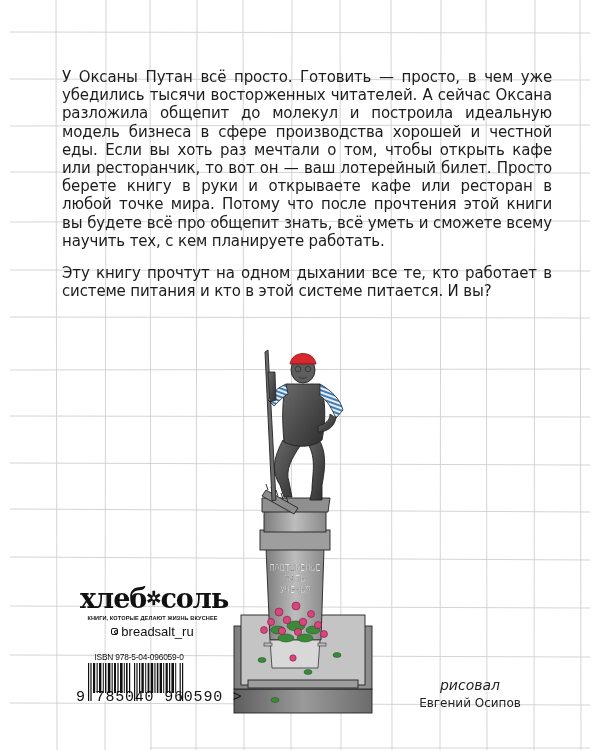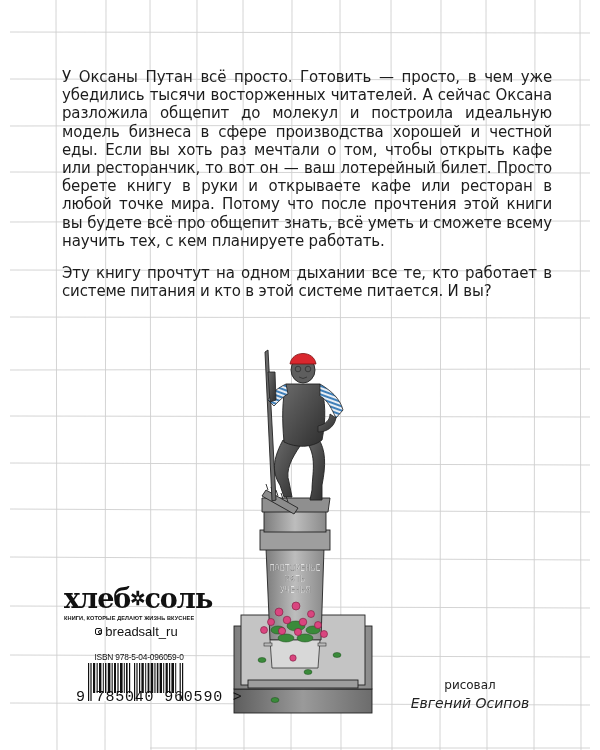--- a/index.html
+++ b/index.html
@@ -15,21 +15,21 @@
   .blurb {
     position: absolute; left: 62px; top: 68px; width: 490px;
     font-family: "DejaVu Sans", sans-serif;
     font-size: 15px; line-height: 18.2px; letter-spacing: -0.15px;
     text-align: justify; color: #1c1c1c;
   }
   .blurb p { margin: 0 0 14px 0; text-align: justify; text-align-last: left; }
 
   .illustration { position: absolute; left: 0; top: 0; width: 516px; height: 750px; text-align: right; }
 
-  .publisher { position: absolute; left: 64px; top: 585px; width: 145px; }
+  .publisher { position: absolute; left: 80px; top: 585px; width: 145px; text-align: center; }
   .logo-word {
     font-family: "DejaVu Serif", serif; font-weight: bold;
     font-size: 27px; letter-spacing: -1px; line-height: 28px; color: #111;
     transform: scaleY(1.05);
   }
   .logo-tagline {
     font-family: "Liberation Sans", sans-serif; font-weight: bold;
     font-size: 5.6px; letter-spacing: 0.1px; color: #111; margin-top: 2px; white-space: nowrap;
   }
   .logo-social {
@@ -50,22 +50,22 @@
     letter-spacing: -0.2px; margin-left: 6px;
   }
   .barcode { margin-left: 12px; margin-top: 1px; height: 38px; width: 96px; background: #fff; }
   .barcode svg { display: block; }
   .isbn-digits {
     font-family: "Liberation Mono", monospace; font-size: 15px; letter-spacing: 0.8px; color: #111;
     margin-top: -8px; white-space: pre; line-height: 10px;
   }
 
   .credit { position: absolute; left: 400px; top: 678px; width: 140px; text-align: center; color: #222; }
-  .credit-role { font-size: 12px; line-height: 14px; }
-  .credit-name { font-size: 14px; line-height: 22px; font-style: italic; }
+  .credit-role { font-size: 14px; line-height: 14px; font-style: italic; }
+  .credit-name { font-size: 12px; line-height: 22px; }
 </style>
 </head>
 <body>
 
 <div class="grid">
   <svg viewBox="0 0 600 750" xmlns="http://www.w3.org/2000/svg">
     <g stroke="#cfcfcf" stroke-width="0.9" fill="none">
 
       <path d="M56 0 L57 750"></path>
       <path d="M106 0 L105 750"></path>

